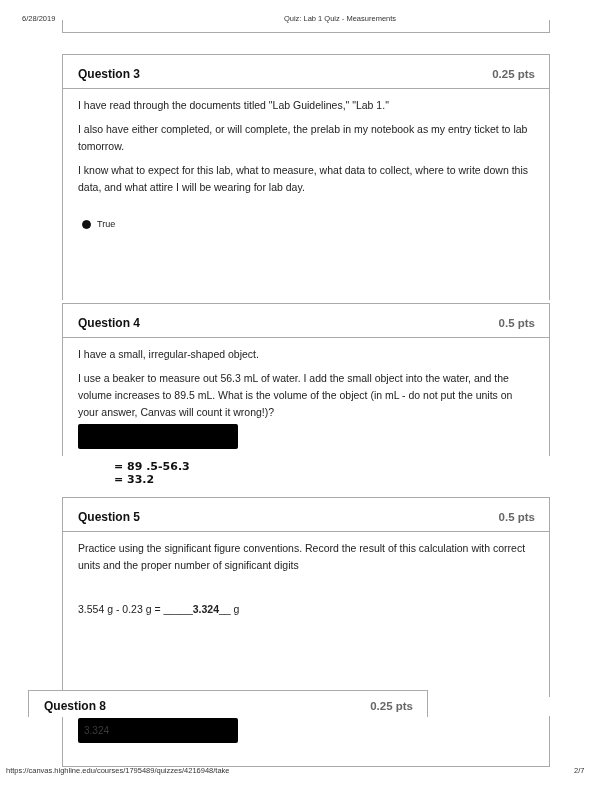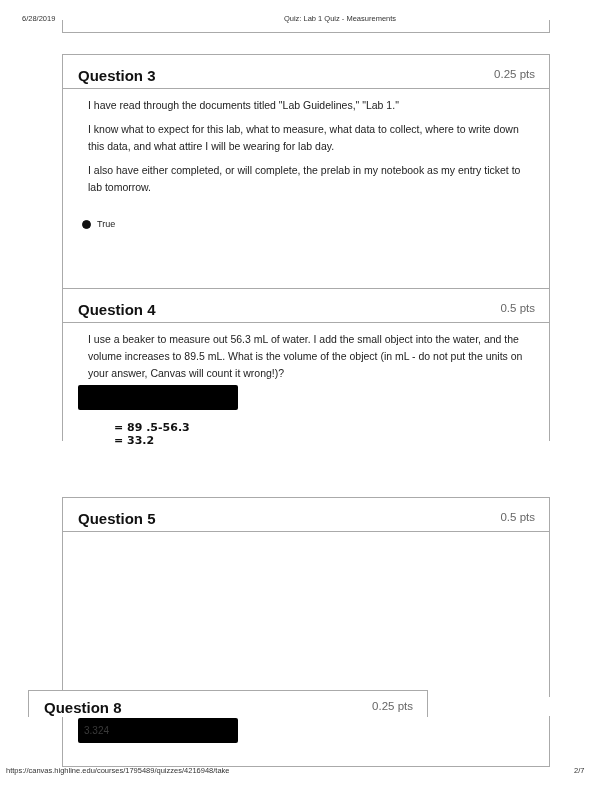--- a/index.html
+++ b/index.html
@@ -27,27 +27,27 @@
 
     .question {
       position: absolute; left: 62px; width: 488px;
       border-left: 1px solid #aaa; border-right: 1px solid #aaa; border-top: 1px solid #aaa;
       box-sizing: border-box; background: #fff;
     }
     .q-header {
       height: 34px; border-bottom: 1px solid #aaa; position: relative; box-sizing: border-box;
     }
     .q-title {
-      position: absolute; left: 15px; top: 12px; font-size: 15px; font-weight: bold; color: #111;
+      position: absolute; left: 15px; top: 12px; font-size: 12px; font-weight: bold; color: #111;
     }
     .q-pts {
-      position: absolute; right: 14px; top: 13px; font-size: 11.5px; font-weight: normal; color: #666;
+      position: absolute; right: 14px; top: 13px; font-size: 11.5px; font-weight: bold; color: #666;
     }
     .q-body { padding: 8px 15px 0 15px; font-size: 10.5px; line-height: 17px; color: #222; }
-    .q-body p { margin: 0 0 7px 10px; }
+    .q-body p { margin: 0 0 7px 0; }
 
     .radio-row { display: flex; align-items: center; height: 24px; font-size: 9px; color: #222; margin-left: 4px; }
     .radio {
       width: 7px; height: 7px; border-radius: 50%; border: 1px solid #333; margin-right: 6px; box-sizing: border-box;
     }
     .radio.checked { background: #111; border-color: #111; width: 9px; height: 9px; }
 
     .answer-box {
       width: 160px; height: 25px; background: #000; border-radius: 2px; margin-top: 3px;
       color: #444; font-size: 10px; line-height: 25px; padding-left: 6px; box-sizing: border-box;
@@ -81,46 +81,53 @@
 
 <div class="prev-bottom"></div>
 
 <div class="question" style="top:54px; height:246px;">
   <div class="q-header">
     <span class="q-title">Question 3</span>
     <span class="q-pts">0.25 pts</span>
   </div>
   <div class="q-body">
     <p>I have read through the documents titled "Lab Guidelines," "Lab 1."</p>
+    <p>I also have either completed, or will complete, the prelab in my notebook as my entry ticket to lab tomorrow.</p>
     <p>I know what to expect for this lab, what to measure, what data to collect, where to write down this data, and what attire I will be wearing for lab day.</p>
-    <p>I also have either completed, or will complete, the prelab in my notebook as my entry ticket to lab tomorrow.</p>
     <div class="radio-row" style="margin-top:16px;text-align:center;">
       <span class="radio checked"></span>
       <span>True</span>
     </div>
   </div>
 </div>
 
-<div class="question" style="top:288px; height:153px;">
+<div class="question" style="top:303px; height:153px;">
   <div class="q-header">
     <span class="q-title">Question 4</span>
     <span class="q-pts">0.5 pts</span>
   </div>
   <div class="q-body">
+    <p>I have a small, irregular-shaped object.</p>
     <p style="margin-bottom:0;">I use a beaker to measure out 56.3 mL of water. I add the small object into the water, and the volume increases to 89.5 mL. What is the volume of the object (in mL - do not put the units on your answer, Canvas will count it wrong!)?</p>
     <div class="answer-box"></div>
     <div class="work"><span>= 89 .5-56.3</span>
 <span>= 33.2</span></div>
   </div>
 </div>
 
 <div class="question" style="top:497px; height:200px; border-bottom:none;">
   <div class="q-header">
     <span class="q-title">Question 5</span>
     <span class="q-pts">0.5 pts</span>
+  </div>
+  <div class="q-body">
+    <p>Practice using the significant figure conventions. Record the result of this calculation with correct units and the proper number of significant digits</p>
+    <p style="margin-top:27px;">
+      <span>3.554 g - 0.23 g = _____</span><b>3.324</b><span>__ g</span>
+    </p>
   </div>
 </div>
 
 <div class="q8-box">
   <div class="answer-box">3.324</div>
 </div>
 <div class="q8-header">
   <span class="q-title">Question 8</span>
   <span class="q-pts">0.25 pts</span>
 </div>

